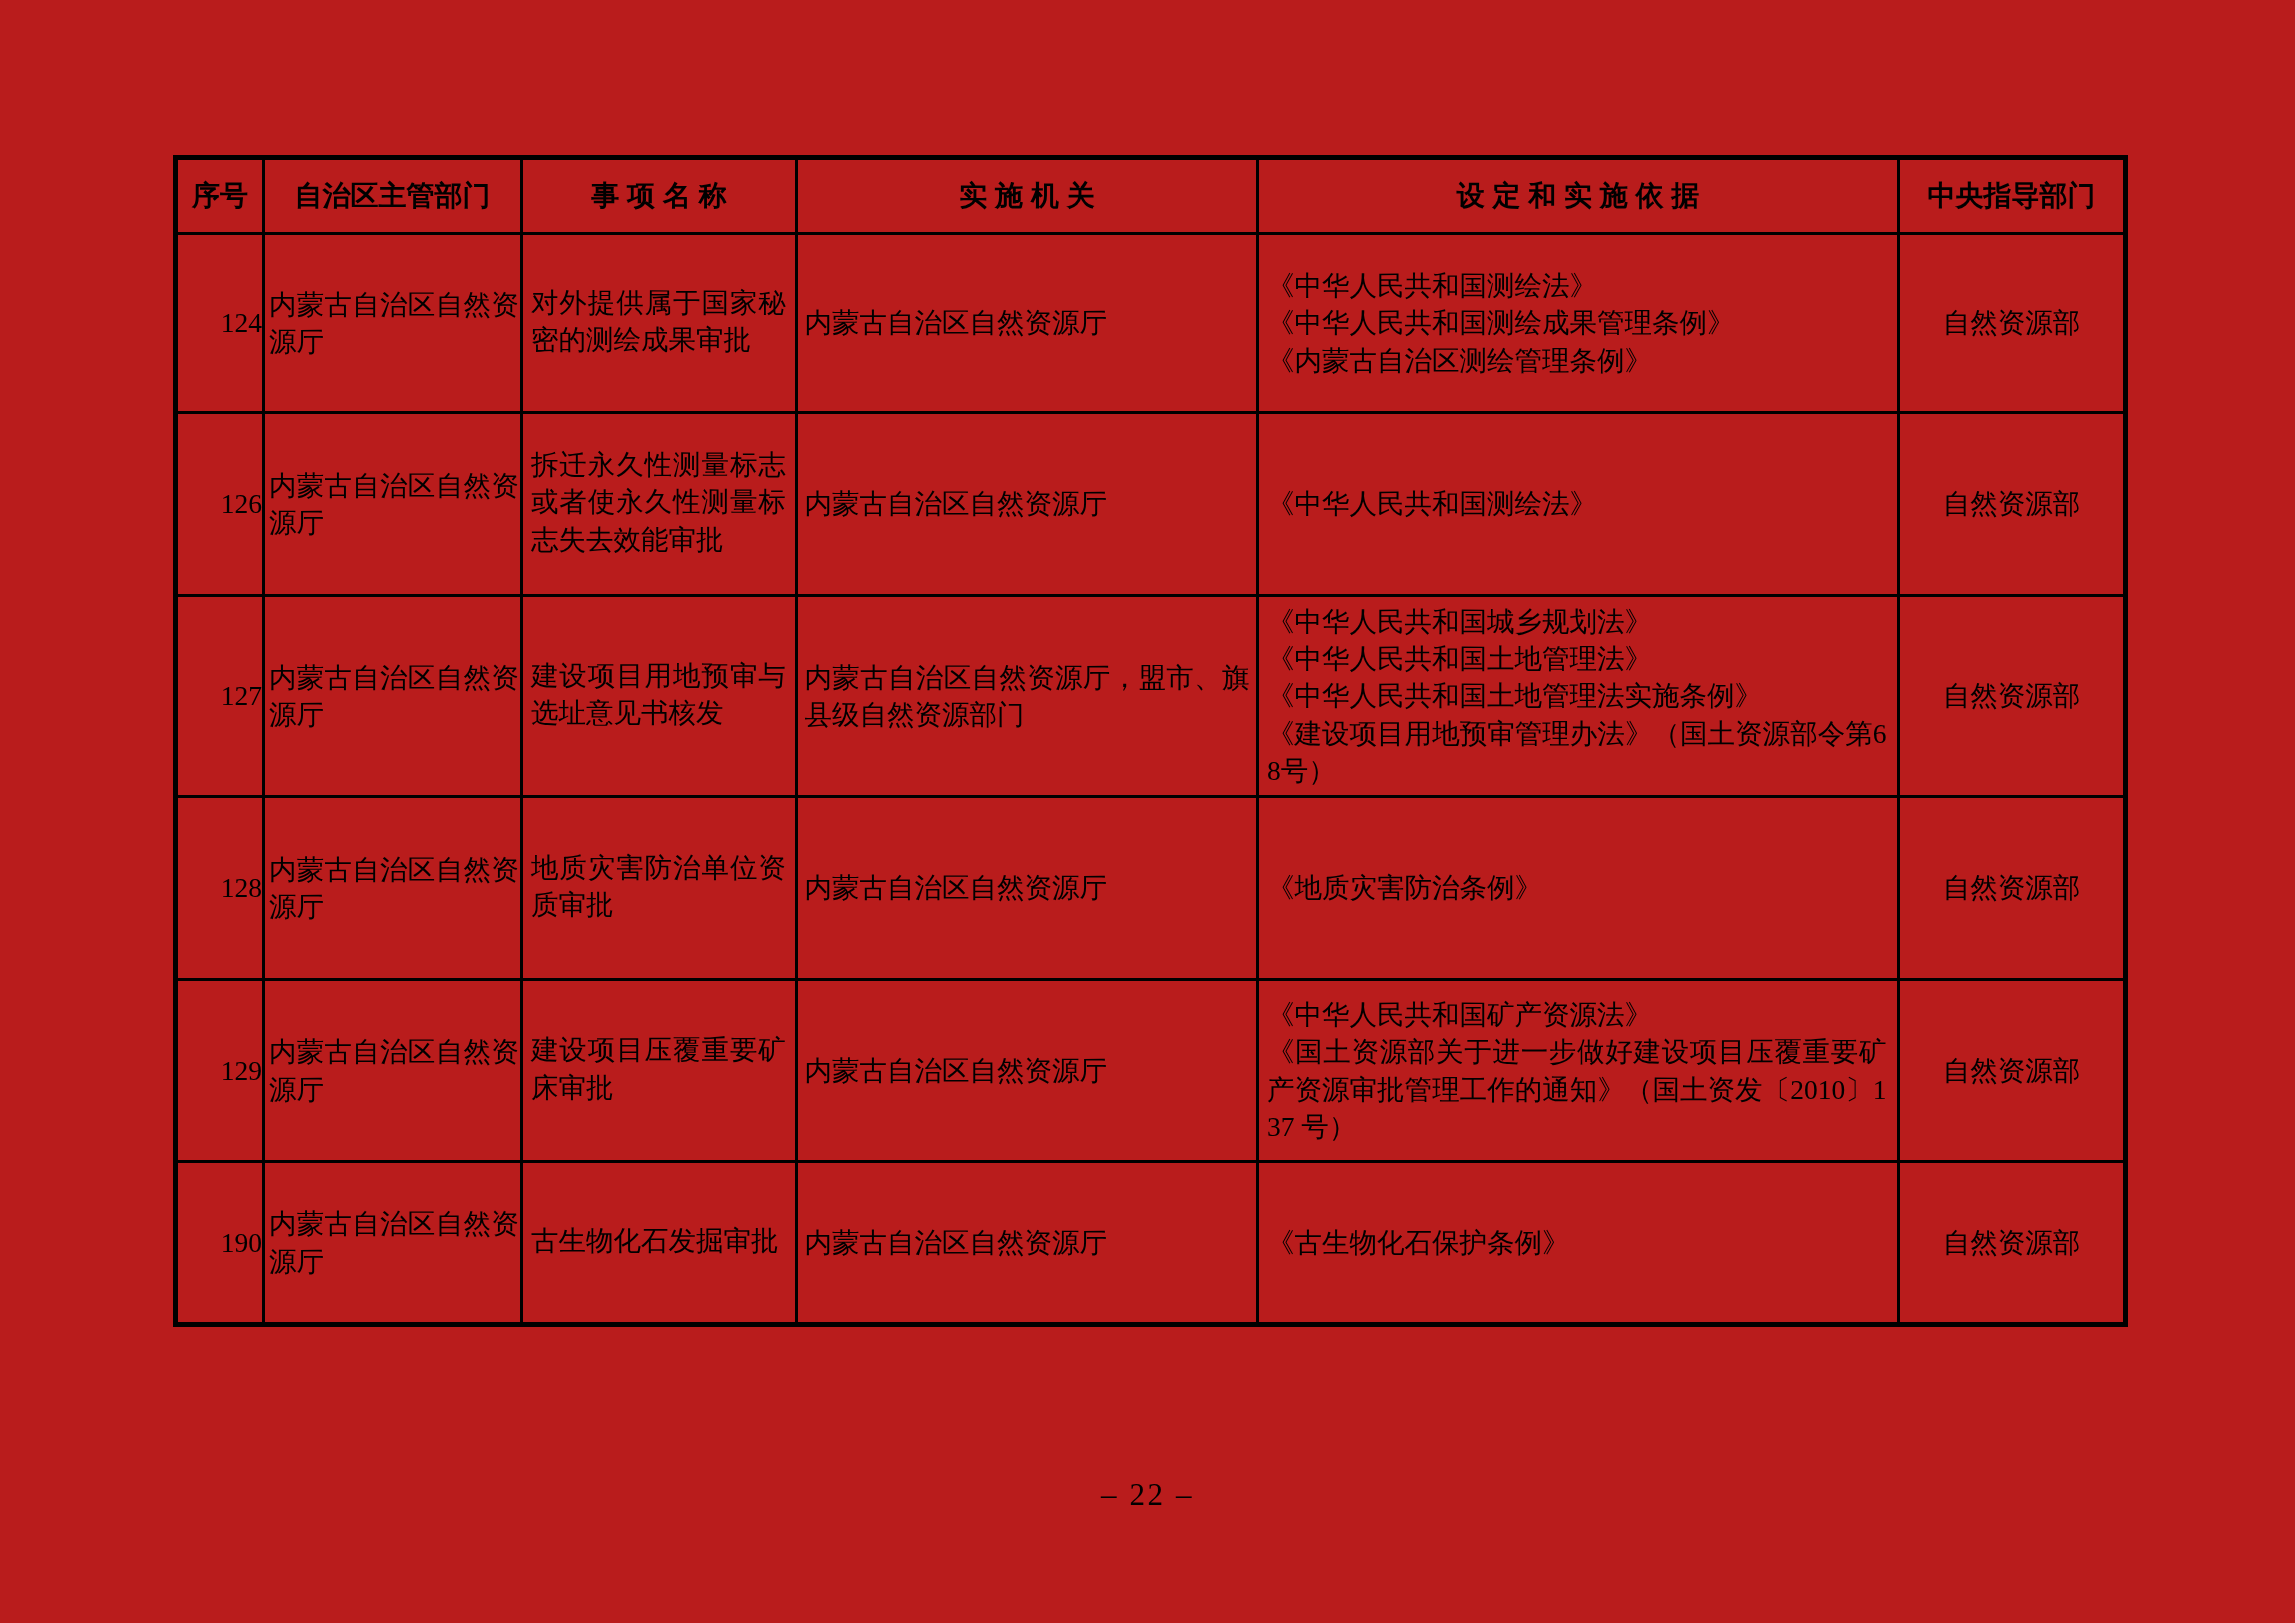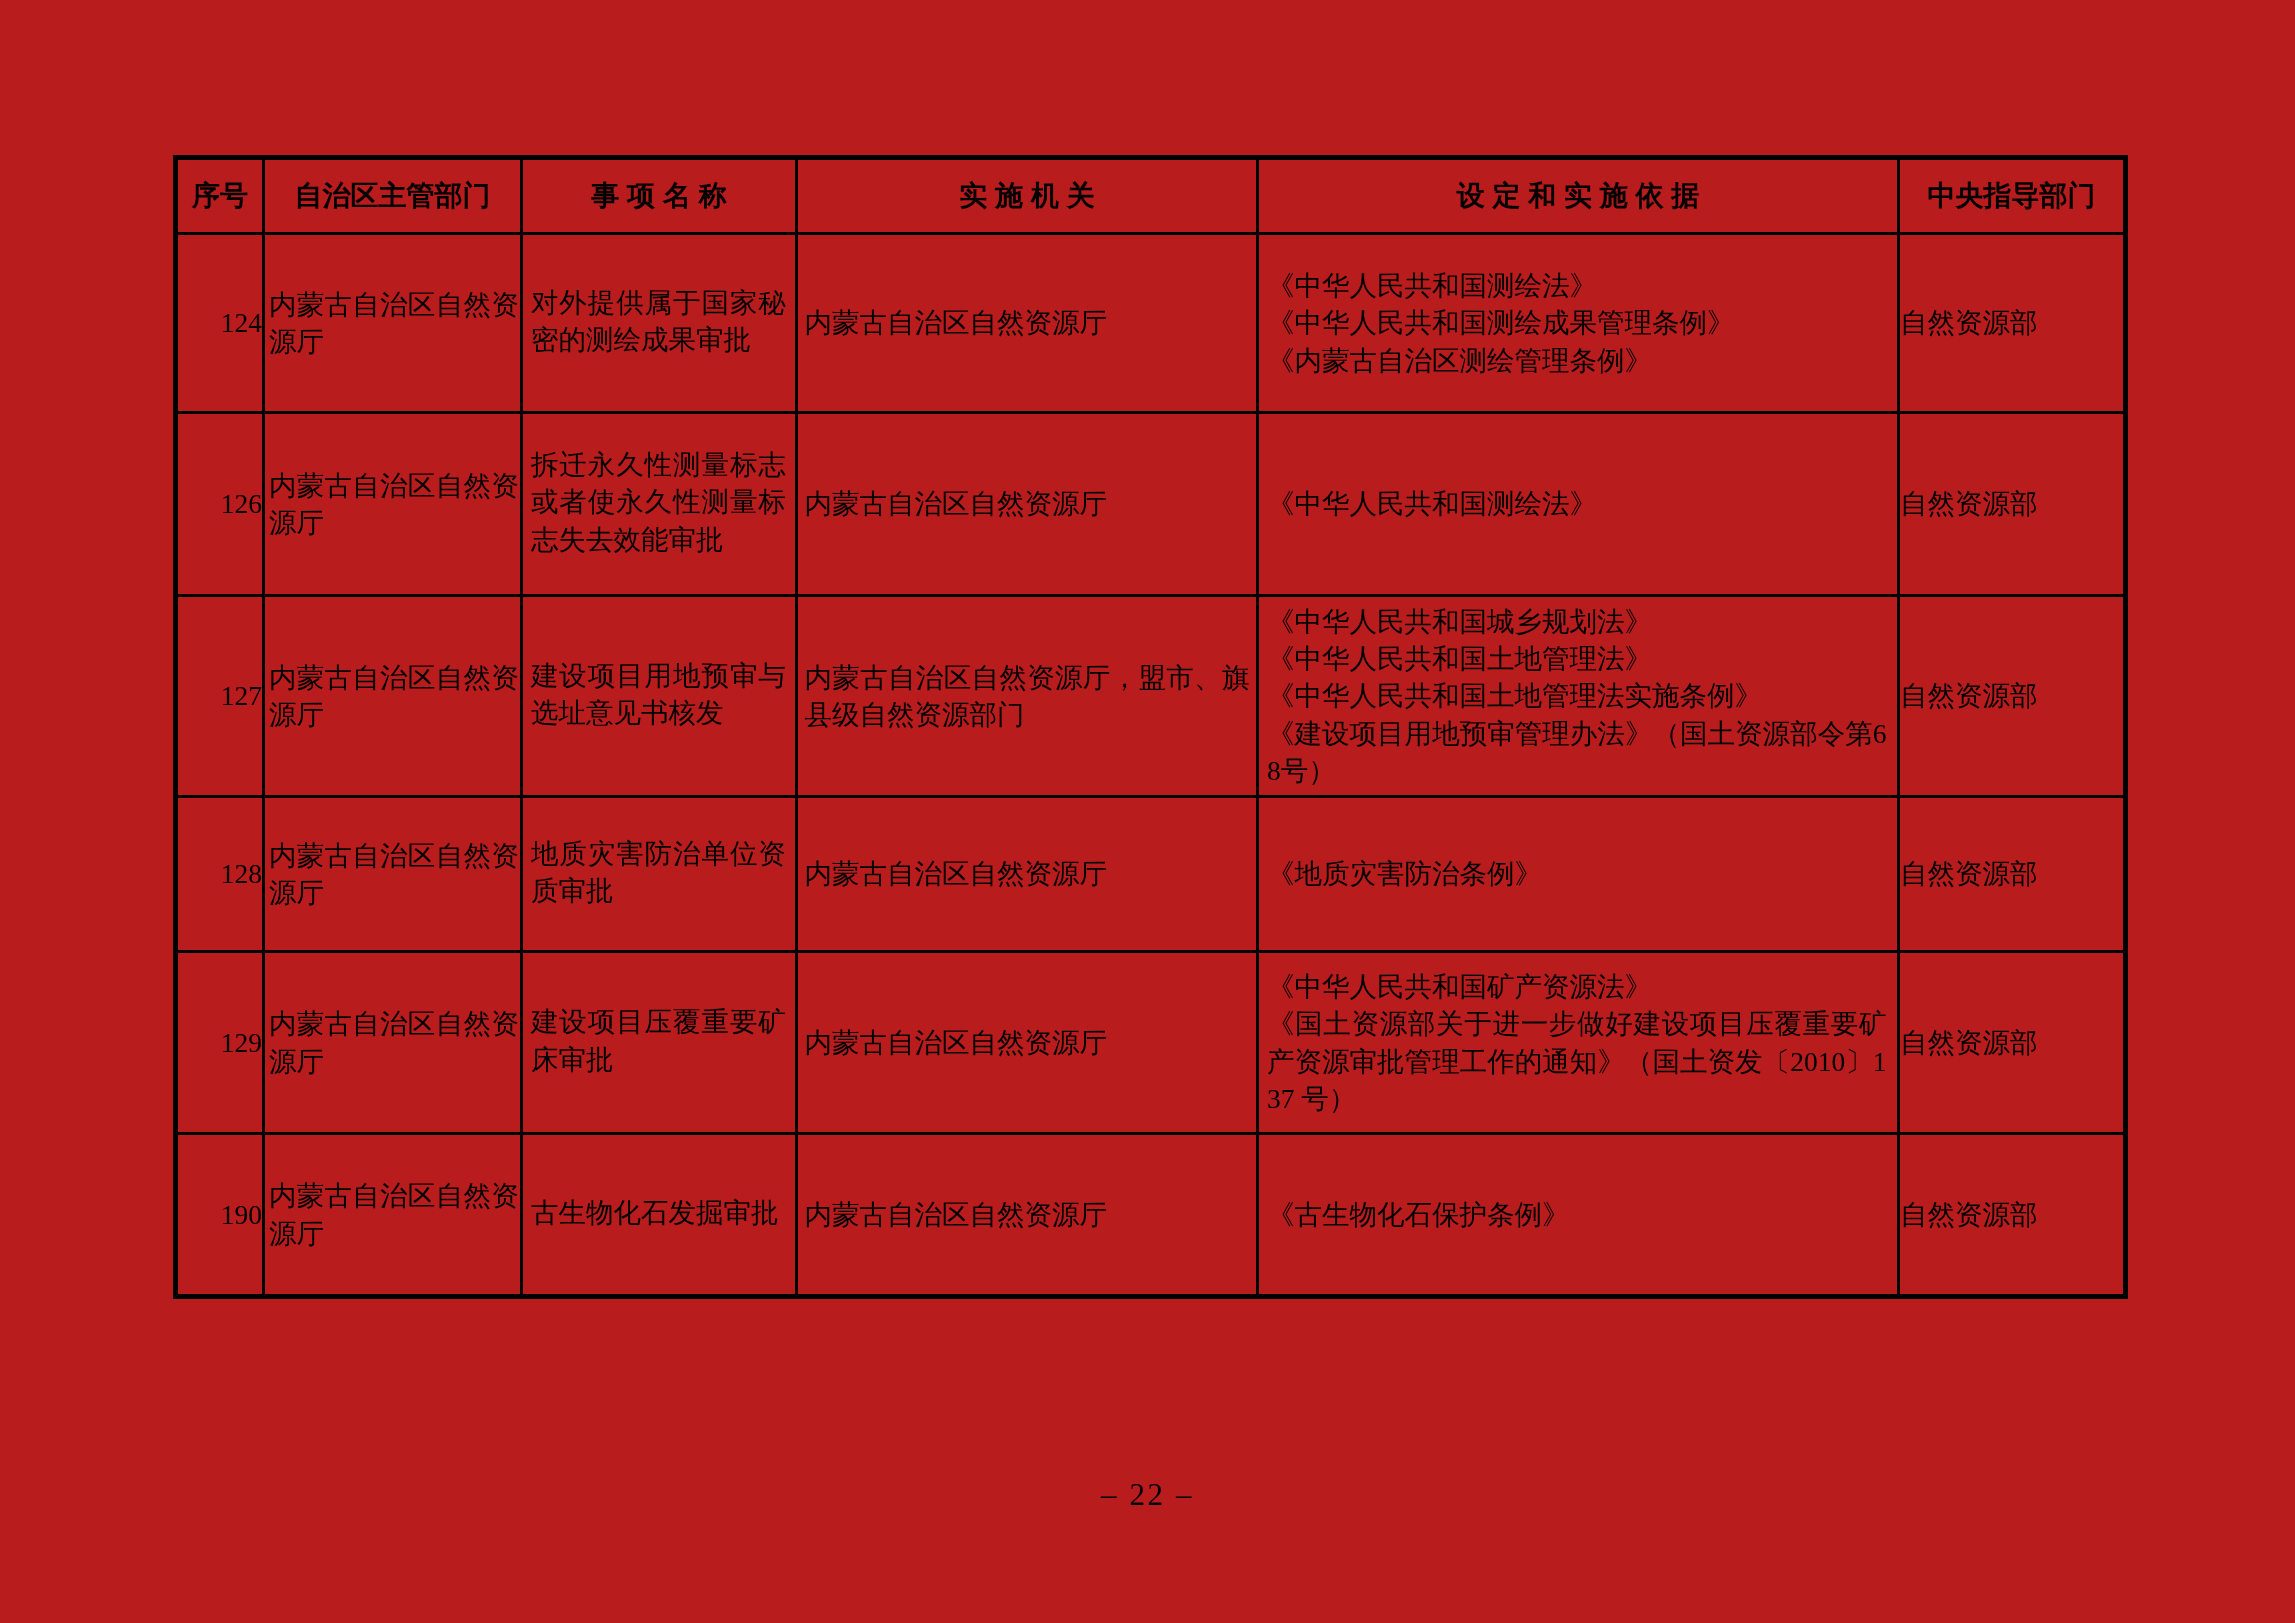--- a/index.html
+++ b/index.html
@@ -25,21 +25,21 @@
     text-align:center;
     white-space:nowrap;
   }
   td{font-family:"Liberation Serif","DejaVu Serif",serif;}
   td.c-no{text-align:right;font-family:"Liberation Serif","DejaVu Serif",serif;}
   td.c-dept{text-align:justify;text-justify:inter-character;word-break:break-all;padding:0 1.3px 0 3.9px;}
   td.c-name{text-align:justify;text-justify:inter-character;word-break:break-all;padding:0 9.2px 0 7.9px;font-family:Liberation Mono, monospace;}
   td.c-agency{text-align:justify;text-justify:inter-character;word-break:break-all;padding:0 6.5px;}
   td.c-basis{padding:0 10.5px 0 7.9px;}
   td.c-basis .basis-line{text-align:justify;text-justify:inter-character;word-break:break-all;}
-  td.c-central{text-align:left;}
+  td.c-central{text-align:center;}
   .footer{
     position:absolute;left:0;top:1477px;width:100%;
     text-align:center;
     font-family:"Liberation Serif","DejaVu Serif",serif;
     font-size:31px;
     letter-spacing:2.6px;
   }
 </style>
 </head>
 <body>
@@ -93,21 +93,21 @@
           <td class="c-name">建设项目用地预审与选址意见书核发</td>
           <td class="c-agency">内蒙古自治区自然资源厅，盟市、旗县级自然资源部门</td>
           <td class="c-basis">
             <div class="basis-line">《中华人民共和国城乡规划法》</div>
             <div class="basis-line">《中华人民共和国土地管理法》</div>
             <div class="basis-line">《中华人民共和国土地管理法实施条例》</div>
             <div class="basis-line">《建设项目用地预审管理办法》（国土资源部令第68号）</div>
           </td>
           <td class="c-central">自然资源部</td>
         </tr>
-        <tr style="height: 155px;">
+        <tr style="height: 183px;">
           <td class="c-no">128</td>
           <td class="c-dept">内蒙古自治区自然资源厅</td>
           <td class="c-name">地质灾害防治单位资质审批</td>
           <td class="c-agency">内蒙古自治区自然资源厅</td>
           <td class="c-basis">
             <div class="basis-line">《地质灾害防治条例》</div>
           </td>
           <td class="c-central">自然资源部</td>
         </tr>
         <tr style="height: 182px;">

